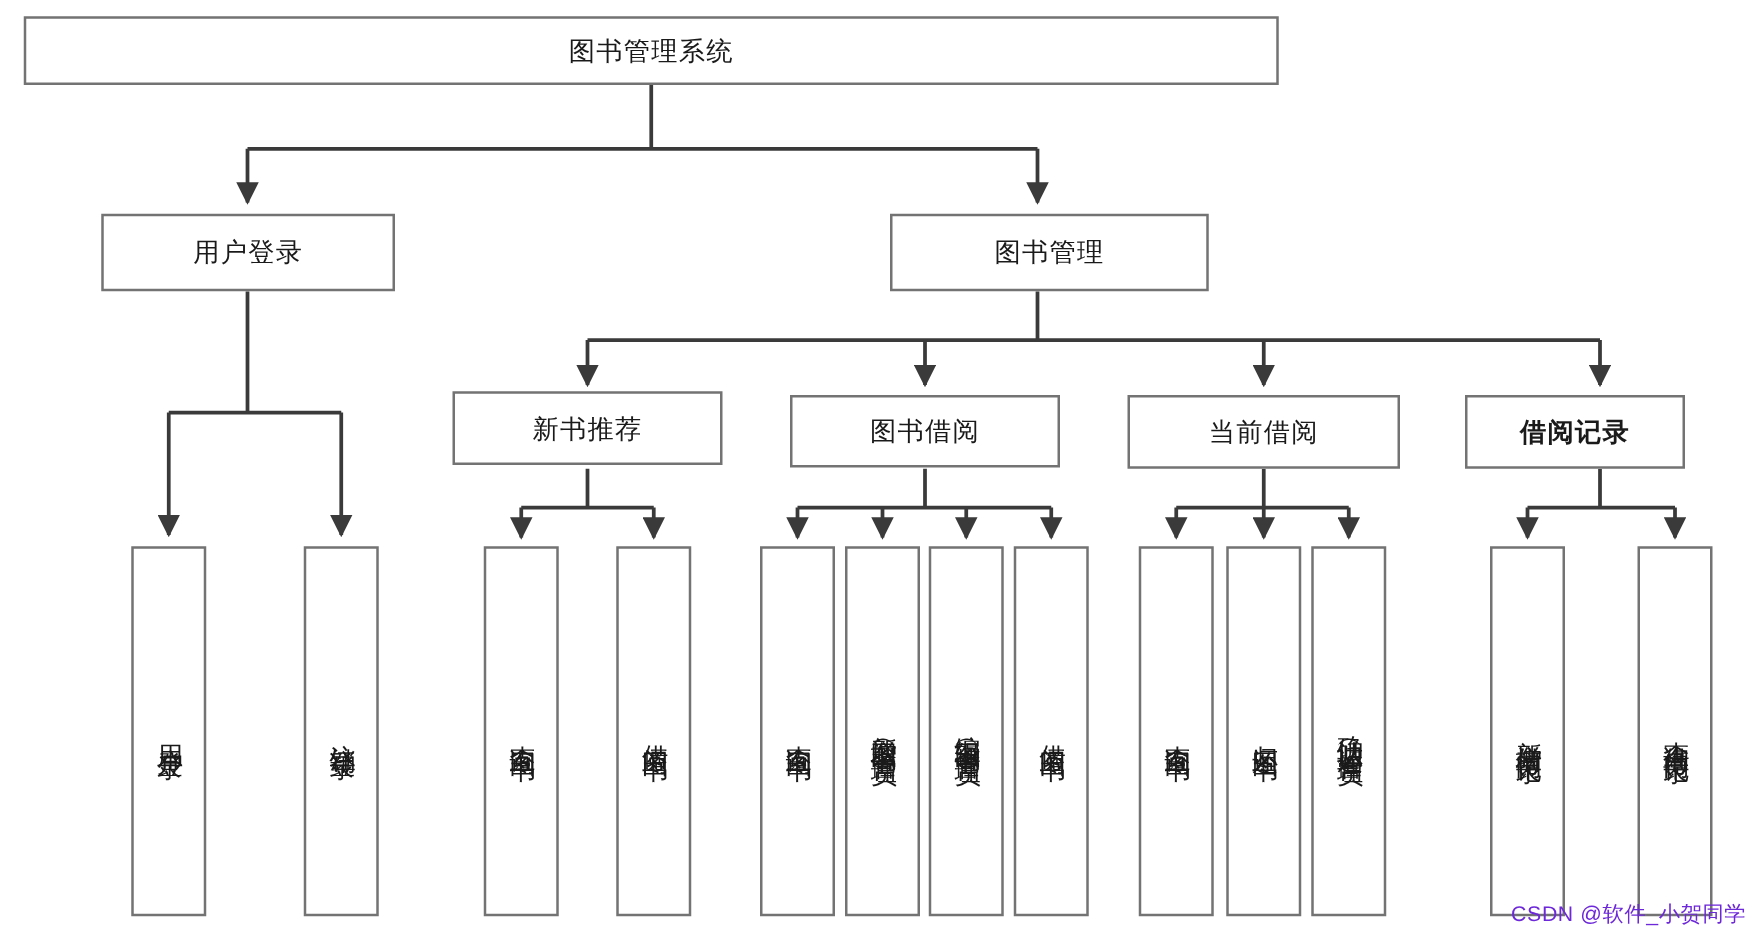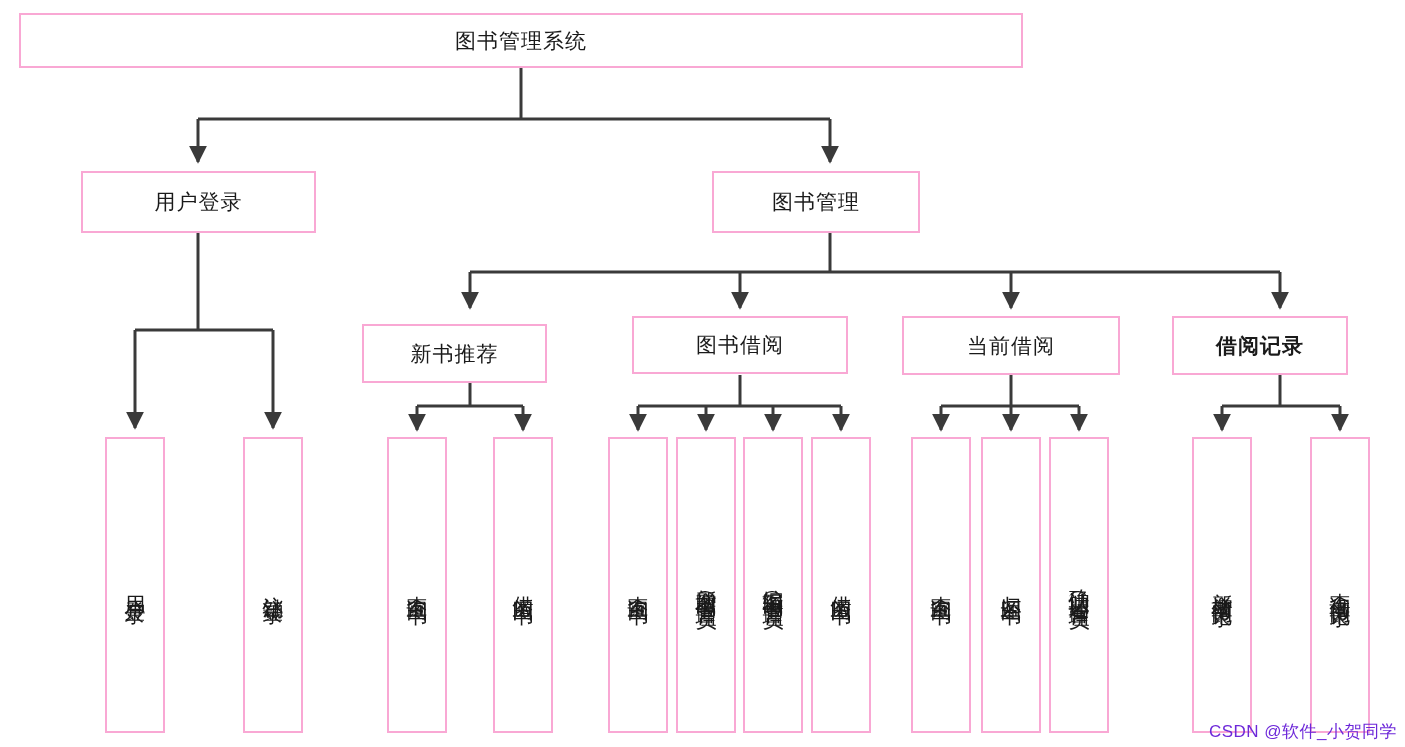--- a/index.html
+++ b/index.html
@@ -1,20 +1,20 @@
 <!DOCTYPE html>
 <html><head>
 <meta charset="utf-8">
 <style>
   html,body{margin:0;padding:0;background:#ffffff;}
   body{width:1405px;height:747px;overflow:hidden;
        font-family:"Liberation Sans","DejaVu Sans",sans-serif;}
   #stage{position:relative;width:1405px;height:747px;background:#fff;}
   svg{position:absolute;left:0;top:0;}
-  .box{position:absolute;border:2px solid #f9a8d4;background:#ffffff;box-sizing:border-box;}
+  .box{position:absolute;border:2px solid #737373;background:#ffffff;box-sizing:border-box;}
   .box.h{display:flex;align-items:center;justify-content:center;}
   .box.h span{font-size:21px;color:#1a1a1a;letter-spacing:1px;}
   .box.v{display:flex;align-items:center;justify-content:center;}
   .box.v span{
      writing-mode:vertical-rl;
      text-orientation:upright;
      font-size:21px;color:#1a1a1a;letter-spacing:3px;line-height:1.05;
      white-space:nowrap;
   }
   .watermark{position:absolute;right:8px;bottom:4px;font-size:17px;color:#6d28d9;
@@ -75,25 +75,25 @@
     </g>
   </svg>
 
   <div class="box h" style="left:19px;top:13px;width:1004px;height:55px;">
     <span>图书管理系统</span>
   </div>
 
   <div class="box h" style="left:81px;top:171px;width:235px;height:62px;">
     <span>用户登录</span>
   </div>
-  <div class="box h" style="left:712px;top:171px;width:208px;height:62px;">
+  <div class="box h" style="left:712px;top:171px;width:255px;height:62px;">
     <span>图书管理</span>
   </div>
 
-  <div class="box h" style="left:362px;top:324px;width:185px;height:59px;">
+  <div class="box h" style="left:362px;top:313px;width:216px;height:59px;">
     <span>新书推荐</span>
   </div>
   <div class="box h" style="left:632px;top:316px;width:216px;height:58px;">
     <span>图书借阅</span>
   </div>
   <div class="box h" style="left:902px;top:316px;width:218px;height:59px;font-family:Liberation Mono, monospace;">
     <span>当前借阅</span>
   </div>
   <div class="box h" style="left:1172px;top:316px;width:176px;height:59px;font-weight:bold;">
     <span>借阅记录</span>

